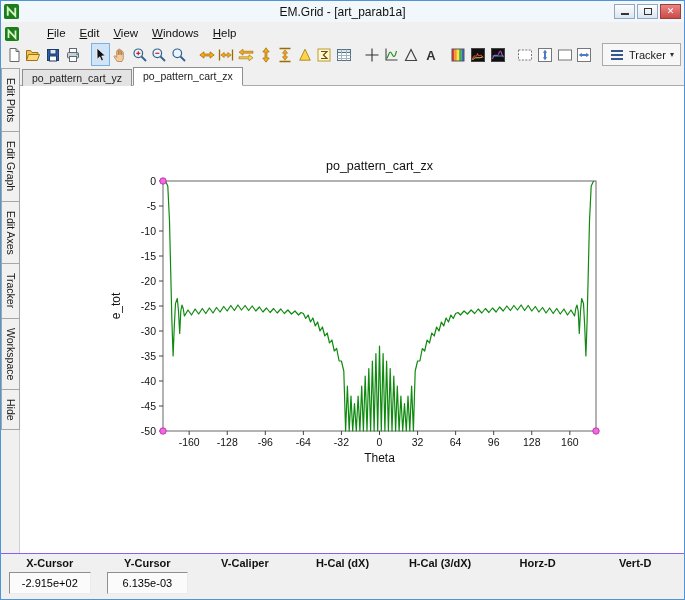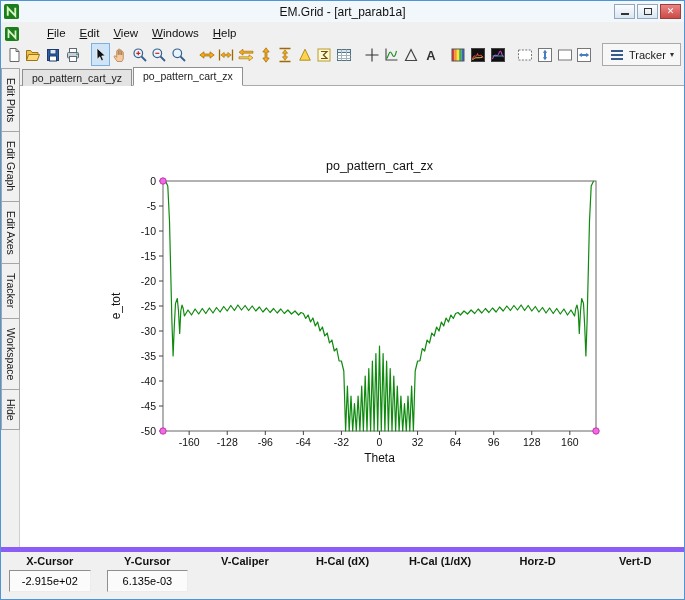--- a/index.html
+++ b/index.html
@@ -45,21 +45,21 @@
   .vstrip { width:19px; background:#f0f0f0; border-right:1px solid #cfcfcf; display:flex; flex-direction:column; flex:none; }
   .vtab { writing-mode:vertical-rl; font-size:10.5px; color:#1a1a1a; background:#f1f1f1;
           border:1px solid #a6a6a6; margin:-1px 0 0 0; padding:9px 2px; text-align:center; width:19px; }
   .vtab:first-child { margin-top:0; }
 
   .canvas { flex:1; background:#fff; position:relative; overflow:hidden; }
   #chart-svg { position:absolute; left:58px; top:67px; }
   svg text { font-family:"Liberation Sans", sans-serif; }
 
   
-  .statusbar { flex:none; height:52px; border-top:5px solid #8b5cf6; background:#f0f0f0; }
+  .statusbar { flex:none; height:46px; border-top:1px solid #8b5cf6; background:#f0f0f0; }
   .sb-head { display:grid; grid-template-columns:repeat(7,1fr); padding-top:2px; }
   .sb-head .sb-cell { font-size:11px; font-weight:bold; text-align:center; color:#111; padding:1px 0; }
   .sb-vals { display:grid; grid-template-columns:repeat(7,1fr); margin-top:1px; }
   .sb-box { margin:1px 8px; border:1px solid; border-color:#8f8f8f #ececec #ececec #8f8f8f;
             background:#fbfbfb; font-size:11px; text-align:center; padding:4px 0; min-height:15px; }
 </style>
 </head>
 <body>
 
 <div class="window">
@@ -359,21 +359,21 @@
       </div>
     </div>
   </div>
 
   <div class="statusbar">
     <div class="sb-head">
         <div class="sb-cell">X-Cursor</div>
         <div class="sb-cell">Y-Cursor</div>
         <div class="sb-cell">V-Caliper</div>
         <div class="sb-cell">H-Cal (dX)</div>
-        <div class="sb-cell">H-Cal (1/dX)</div>
+        <div class="sb-cell">H-Cal (3/dX)</div>
         <div class="sb-cell">Horz-D</div>
         <div class="sb-cell">Vert-D</div>
       </div>
     <div class="sb-vals">
         <div>
           <div class="sb-box">-2.915e+02</div>
         </div>
         <div>
           <div class="sb-box">6.135e-03</div>
         </div>

